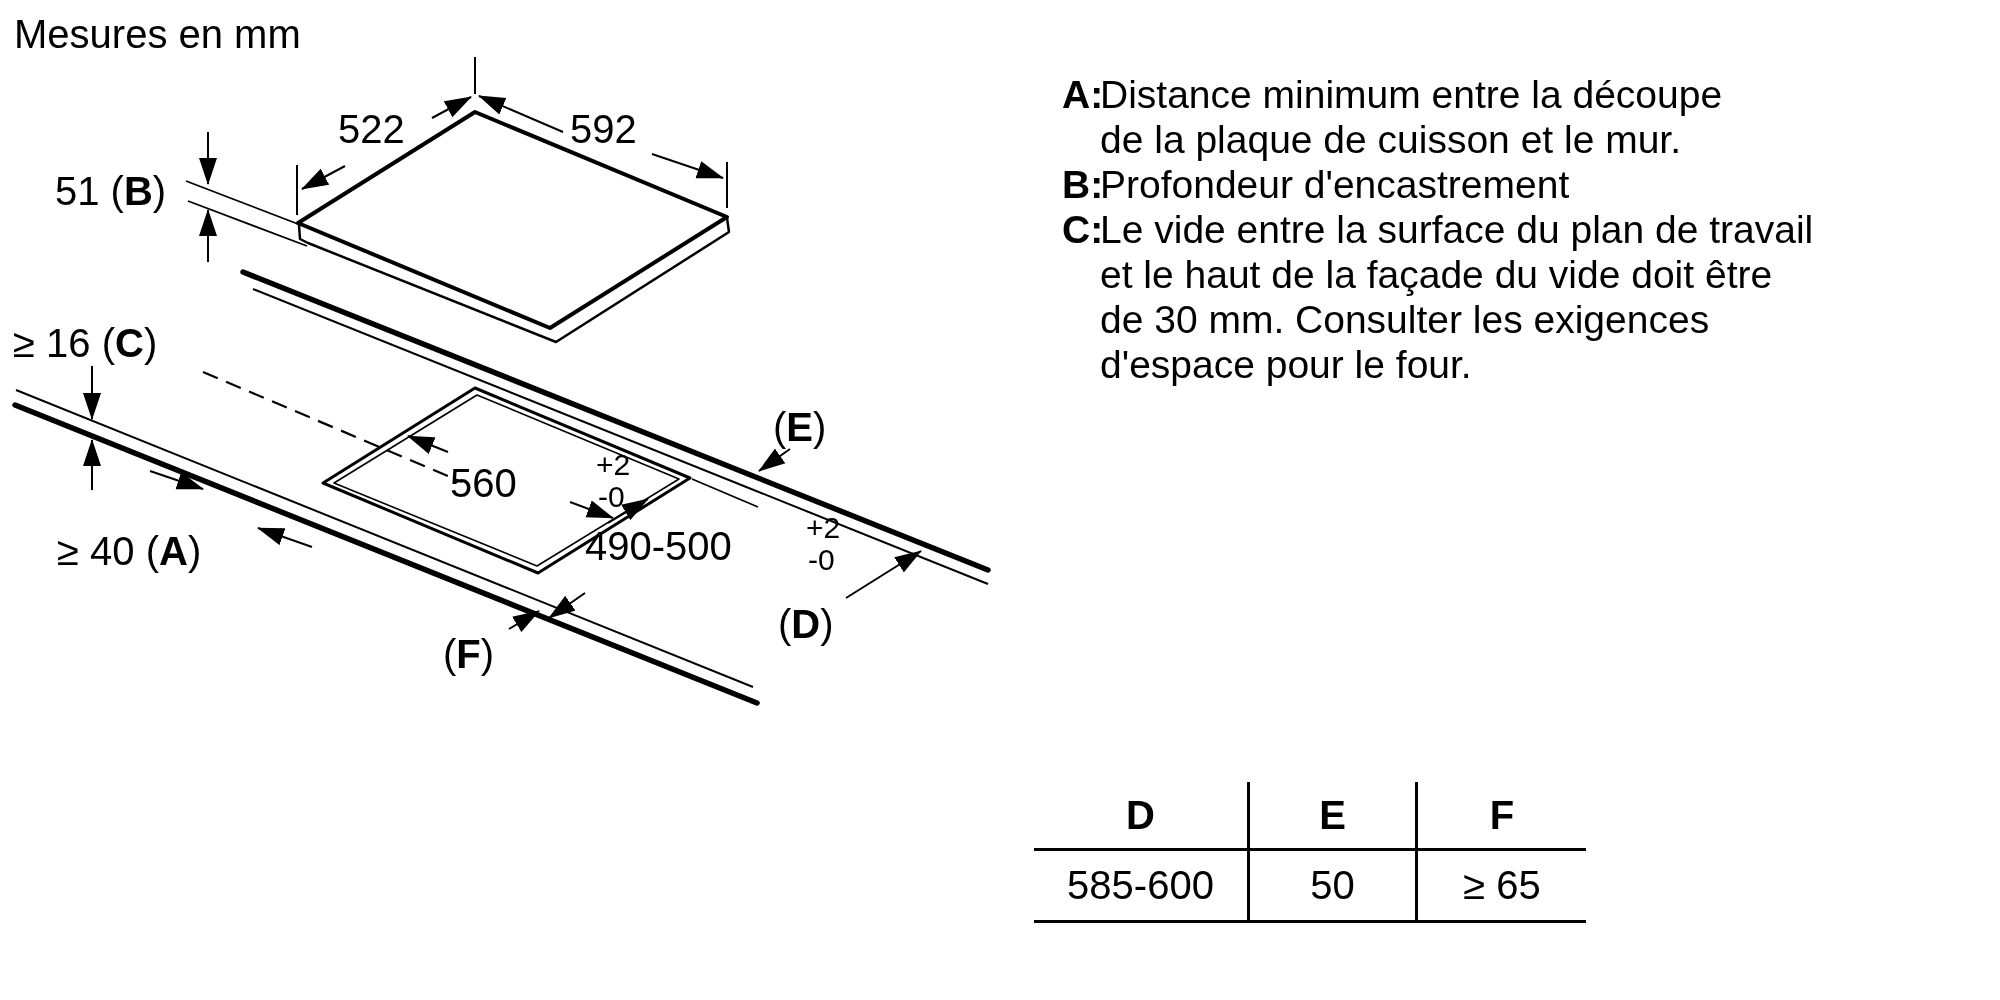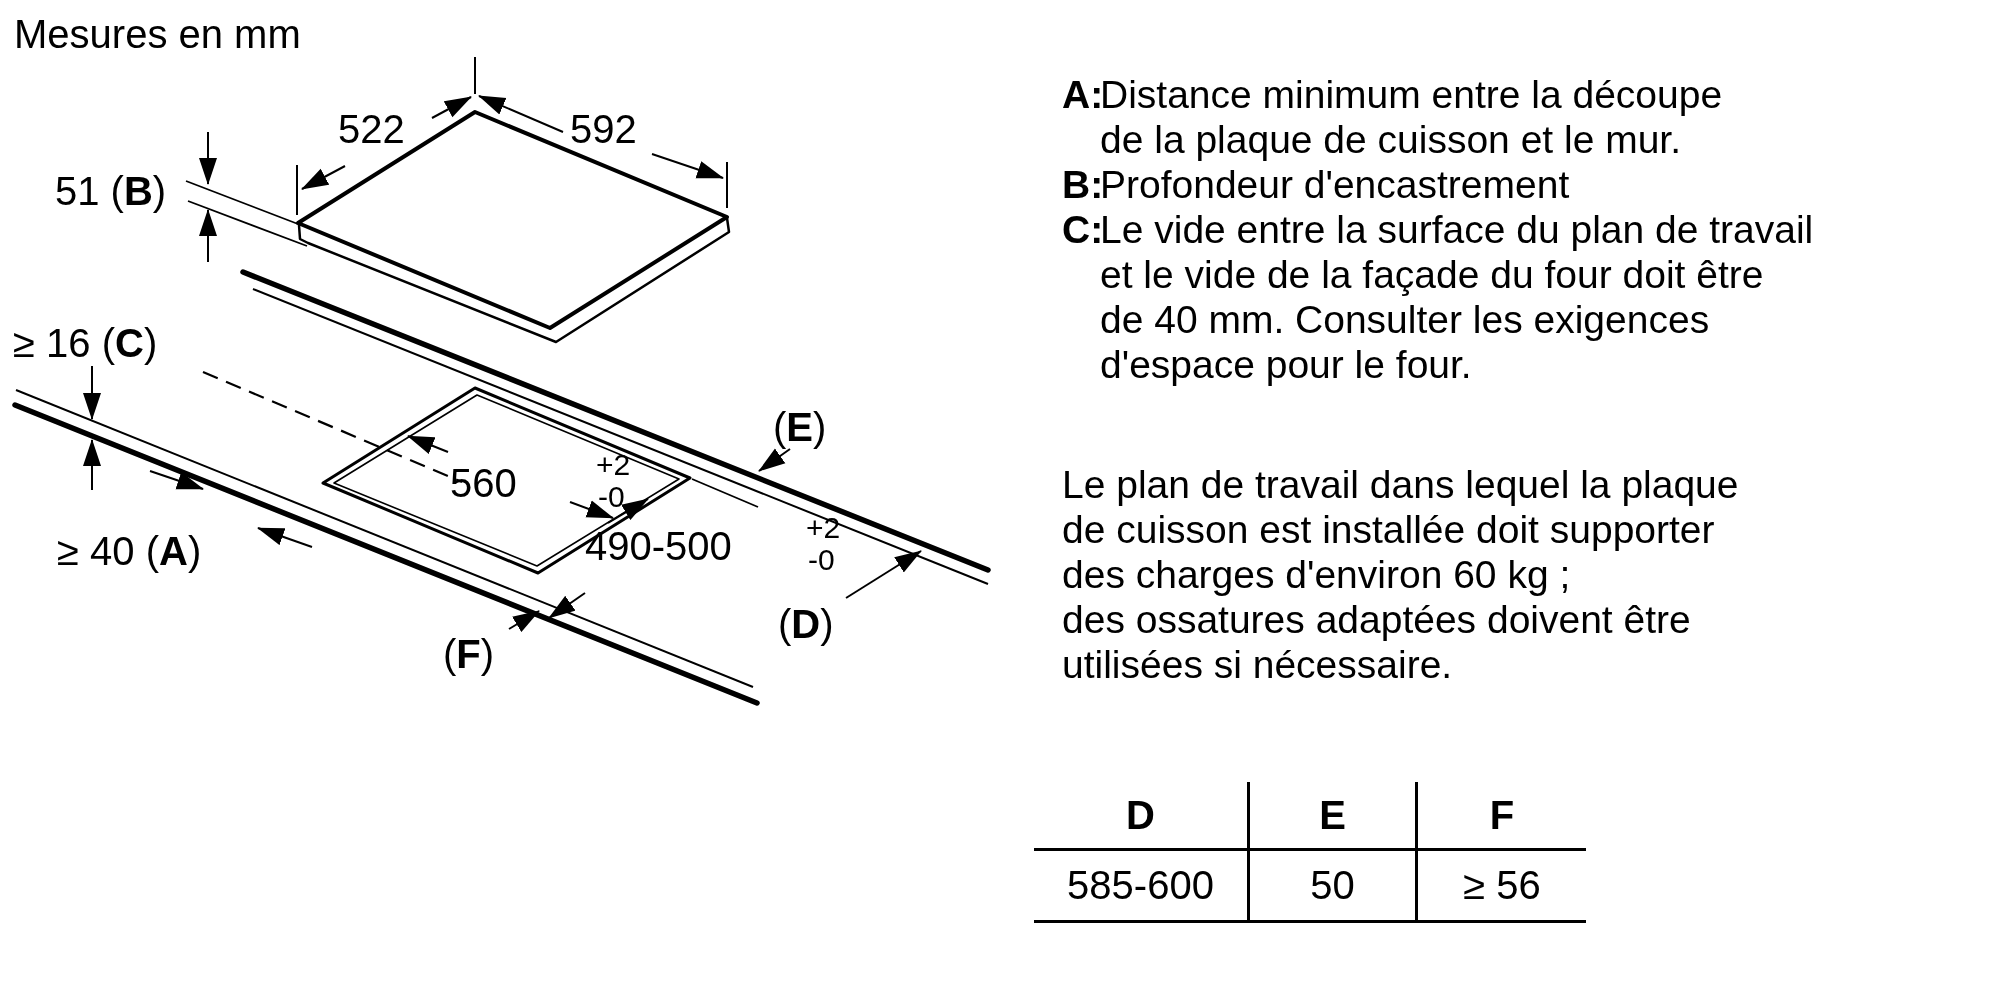--- a/index.html
+++ b/index.html
@@ -138,42 +138,35 @@
       <div>Distance minimum entre la découpe</div>
       <div>de la plaque de cuisson et le mur.</div>
     </div>
     <div class="note">
       <span class="note-label"><span>B</span><span>:</span></span>
       <div>Profondeur d'encastrement</div>
     </div>
     <div class="note">
       <span class="note-label"><span>C</span><span>:</span></span>
       <div>Le vide entre la surface du plan de travail</div>
-      <div>et le vide de la façade du four doit être</div>
-      <div>de 40 mm. Consulter les exigences</div>
+      <div>et le haut de la façade du vide doit être</div>
+      <div>de 30 mm. Consulter les exigences</div>
       <div>d'espace pour le four.</div>
     </div>
   </div>
 
-  <div id="paragraph">
-    <div>Le plan de travail dans lequel la plaque</div>
-    <div>de cuisson est installée doit supporter</div>
-    <div>des charges d'environ 60 kg ;</div>
-    <div>des ossatures adaptées doivent être</div>
-    <div>utilisées si nécessaire.</div>
-  </div>
 
   <table id="spec-table">
     <tbody>
       <tr>
         <th class="c1">D</th>
         <th class="c2">E</th>
         <th class="c3">F</th>
       </tr>
       <tr class="r1">
         <td class="c1">585-600</td>
         <td class="c2">50</td>
-        <td class="c3">≥ 56</td>
+        <td class="c3">≥ 65</td>
       </tr>
     </tbody>
   </table>
 
 </div>
 
 </body></html>

